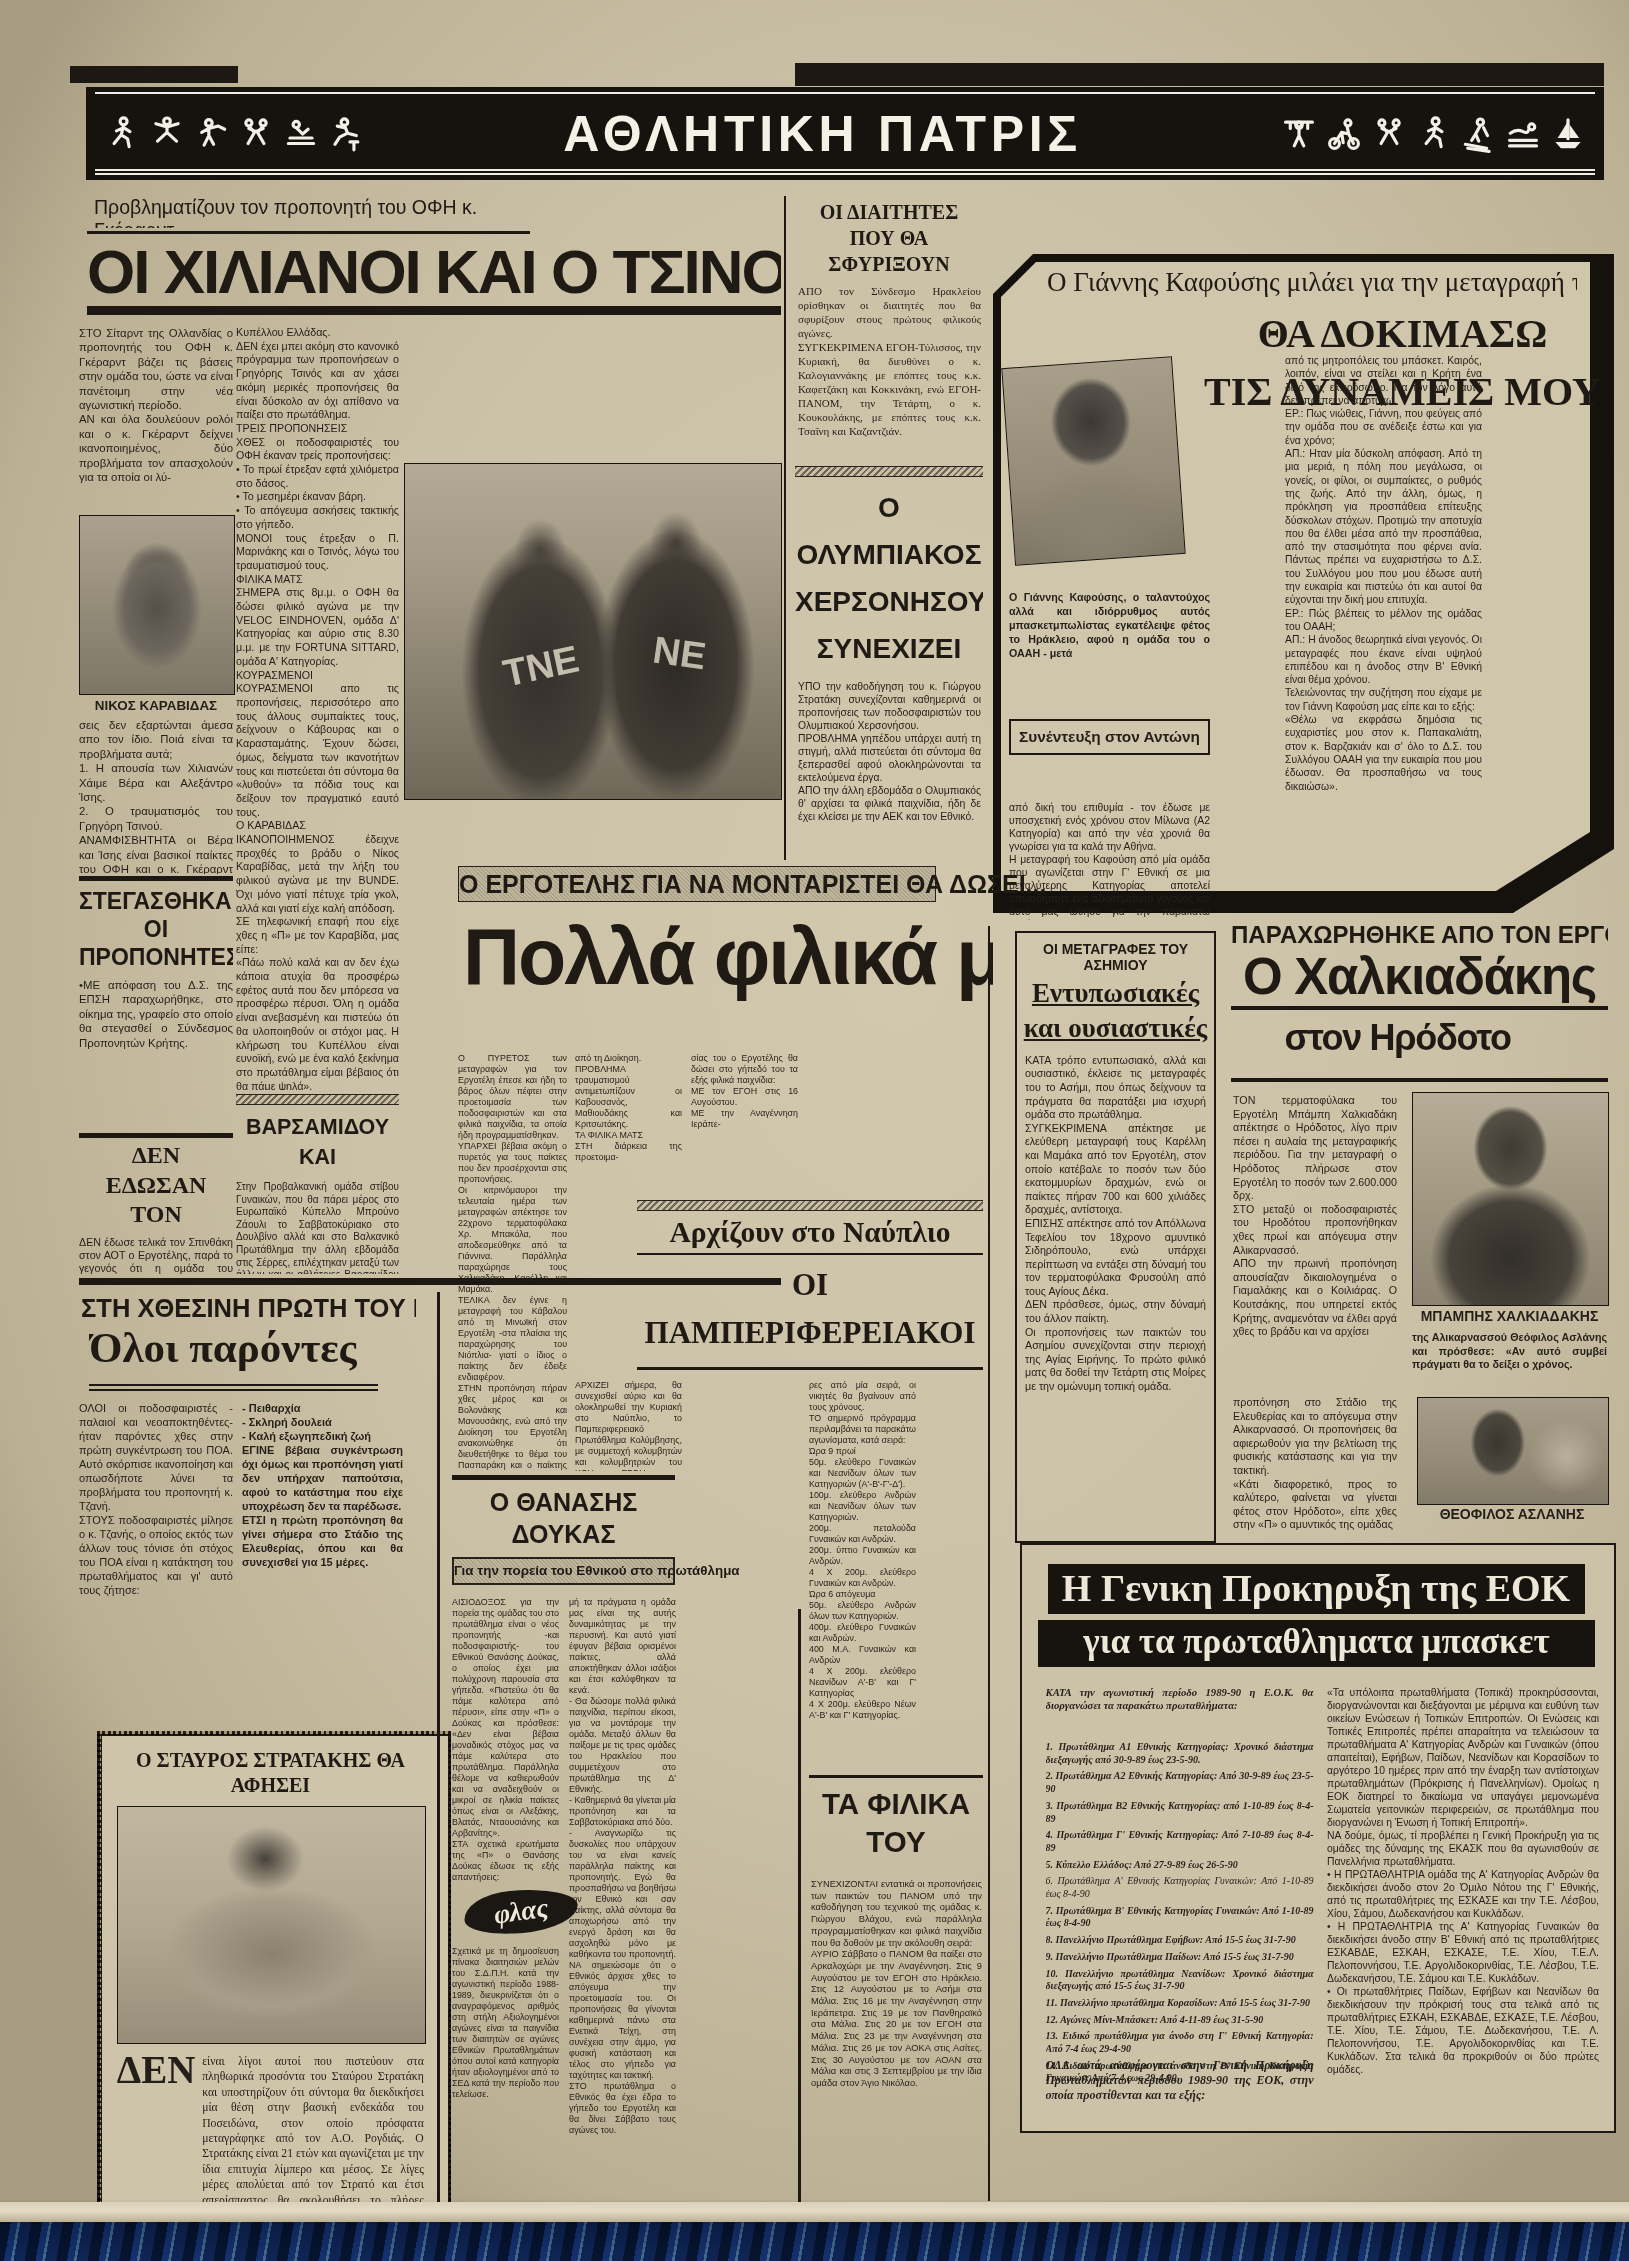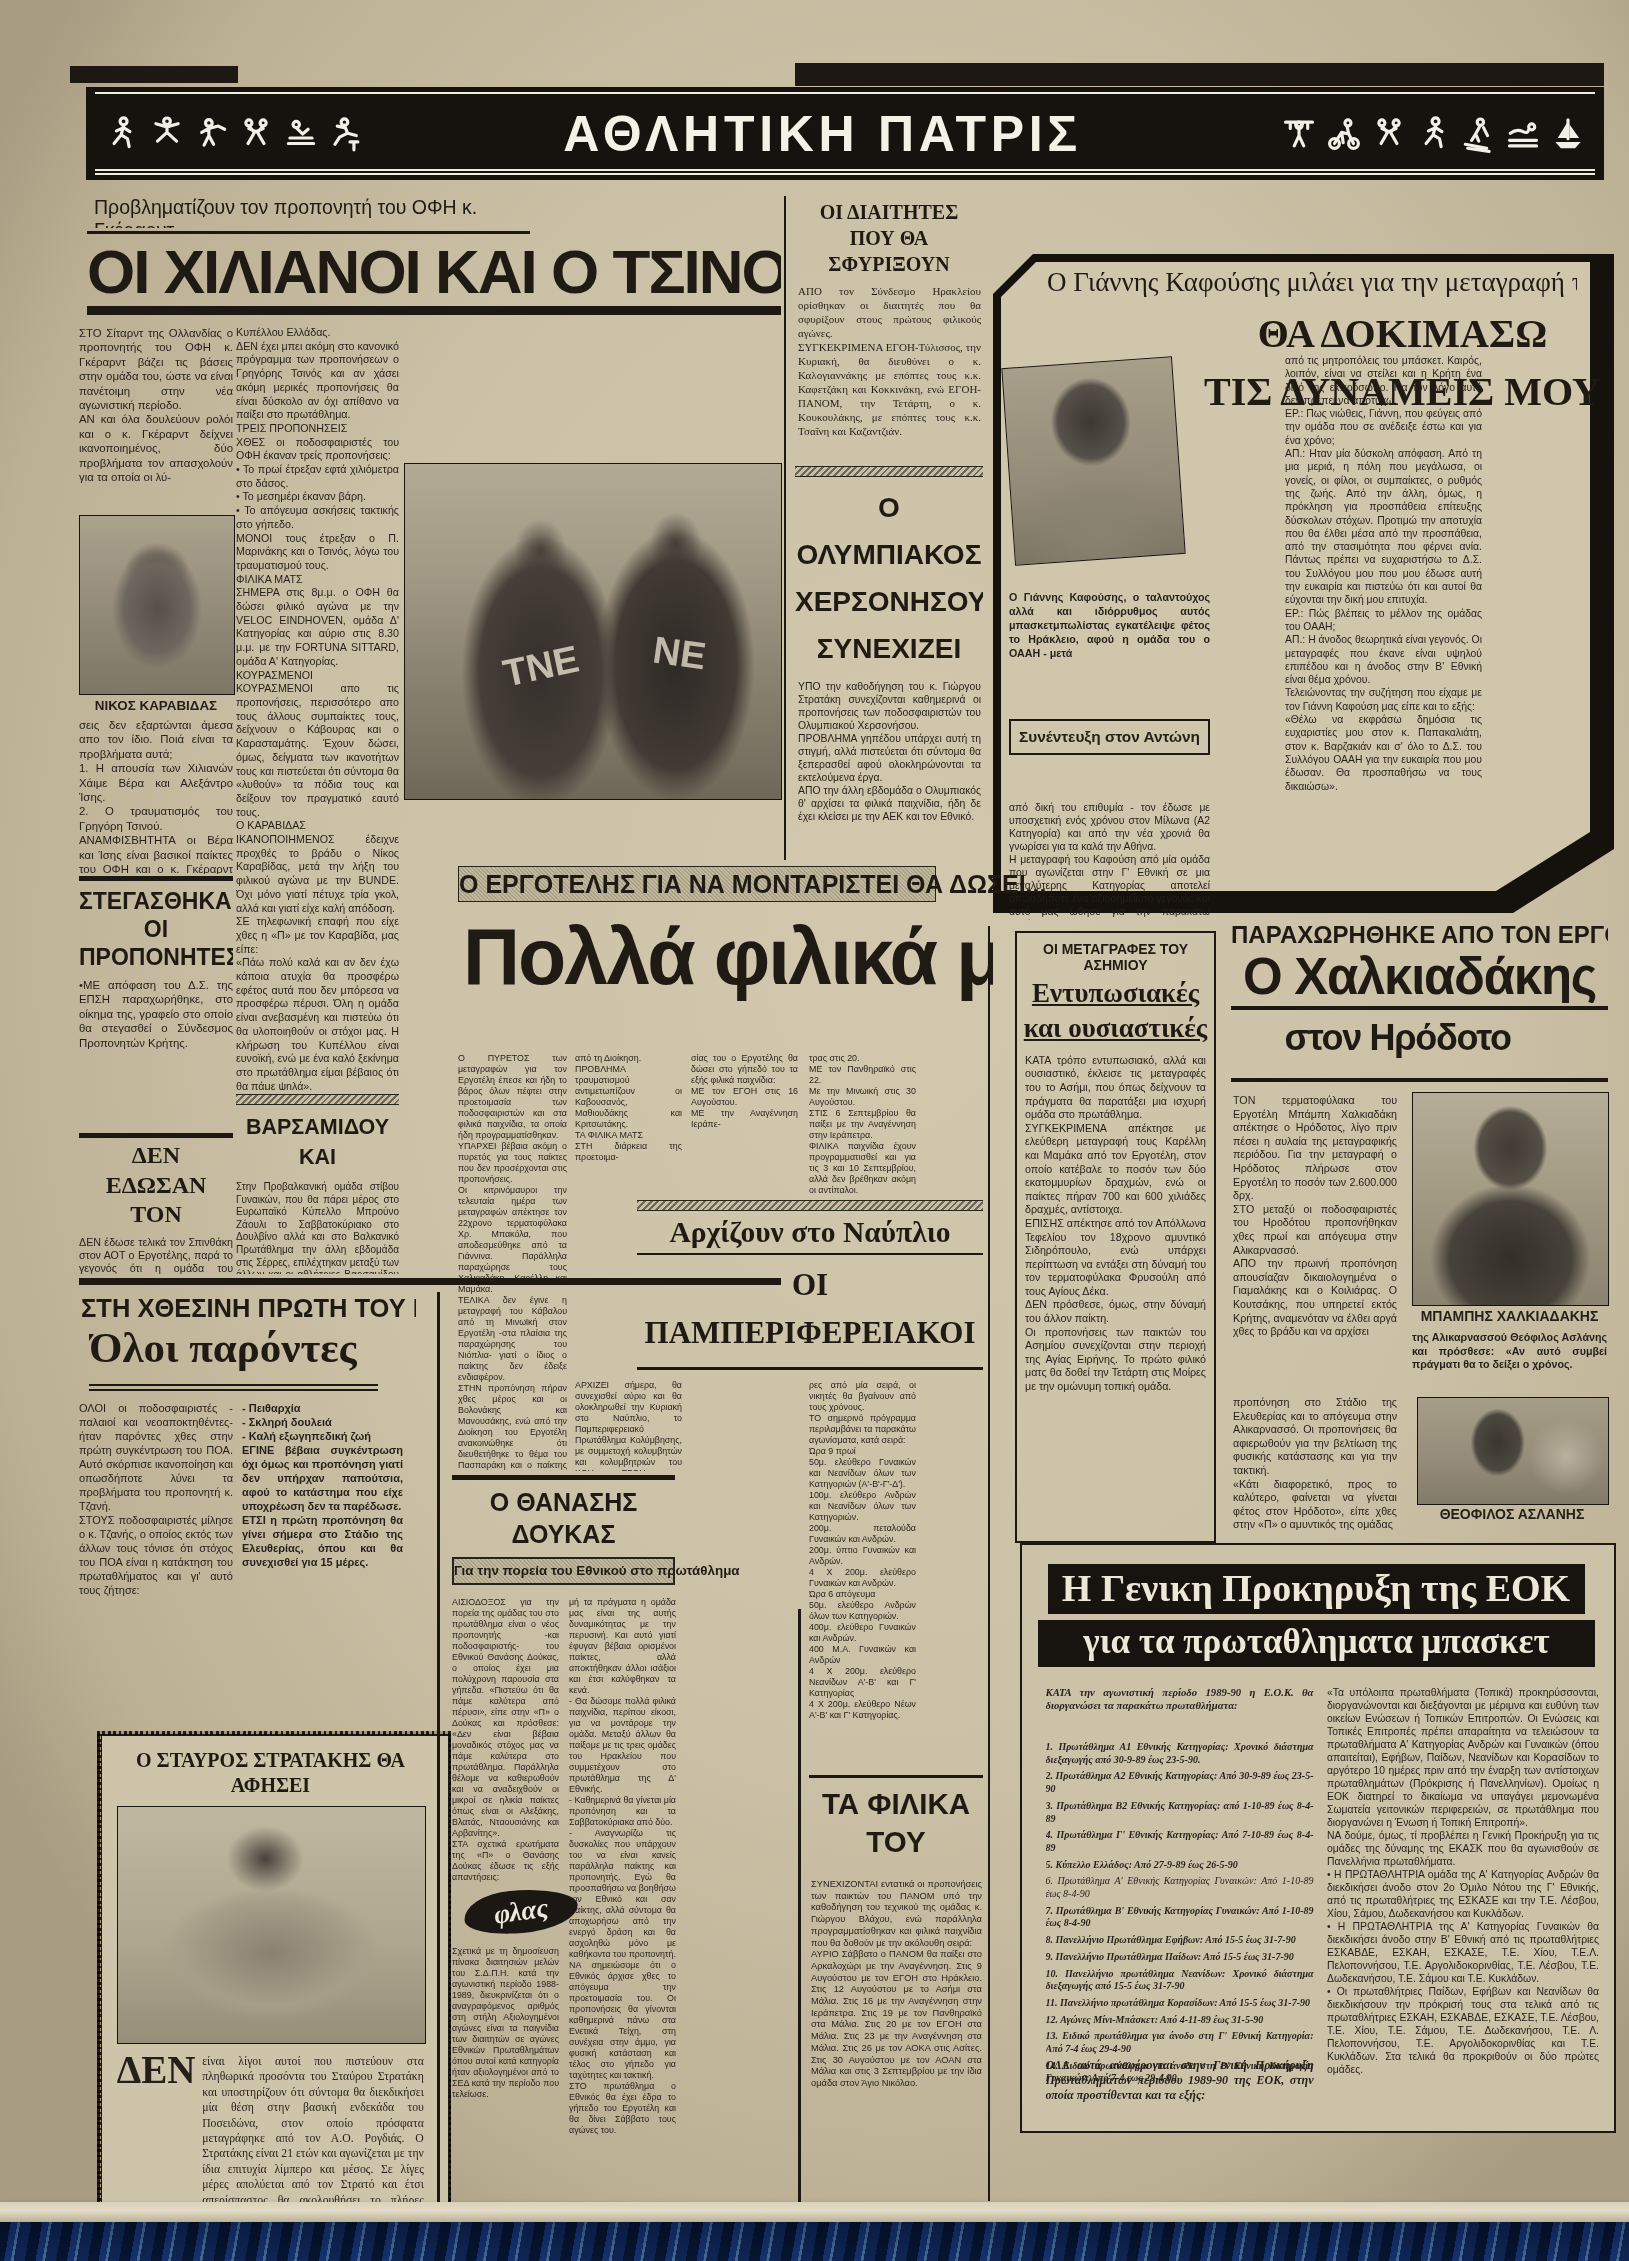--- a/index.html
+++ b/index.html
@@ -257,25 +257,20 @@
 ΣΤΗΝ προπόνηση πήραν χθες μέρος και οι Βολονάκης και Μανουσάκης, ενώ από την Διοίκηση του Εργοτέλη ανακοινώθηκε ότι διευθετήθηκε το θέμα του Πασπαράκη και ο παίκτης θ' αρχίσει προπονήσεις.
 ΠΑΡΑ την τηλεφωνική επικοινωνία που είχε με τον προπονητή του κ. Πιτυχούτη δεν έδωσε ακόμη το παρών ο Οικονόμου, που βρίσκεται στην Αθήνα.
 ΑΝ δεν προσέλθουν στις προπονήσεις οι απουσιάζοντες Πασσάς, Φραγκιαδάκης και Φρουδαράκης θα τιμωρηθούν</div>
   <div class="abs sans j" style="left:575px;top:1053px;width:107px;height:146px;font-size:8.9px;line-height:11px;">από τη Διοίκηση.
 ΠΡΟΒΛΗΜΑ τραυματισμού αντιμετωπίζουν οι Καβουσανός, Μαθιουδάκης και Κριτσωτάκης.
 ΤΑ ΦΙΛΙΚΑ ΜΑΤΣ
 ΣΤΗ διάρκεια της προετοιμα-</div>
   <div class="abs sans j" style="left:691px;top:1053px;width:107px;height:146px;font-size:8.9px;line-height:11px;">σίας του ο Εργοτέλης θα δώσει στο γήπεδό του τα εξής φιλικά παιχνίδια:
 ΜΕ τον ΕΓΟΗ στις 16 Αυγούστου.
 ΜΕ την Αναγέννηση Ιεράπε-</div>
-  <div class="abs sans j" style="left:809px;top:1053px;width:107px;height:141px;font-size:8.9px;line-height:11px;">τρας στις 20.
-ΜΕ τον Πανθηραϊκό στις 22.
-Με την Μινωική στις 30 Αυγούστου.
-ΣΤΙΣ 6 Σεπτεμβρίου θα παίξει με την Αναγέννηση στην Ιεράπετρα.
-ΦΙΛΙΚΑ παιχνίδια έχουν προγραμματισθεί και για τις 3 και 10 Σεπτεμβρίου, αλλά δεν βρέθηκαν ακόμη οι αντίπαλοι.</div>
 
   <div class="abs hatch" style="left:637px;top:1200px;width:346px;height:8.7px;"></div>
   <div class="abs serif b c hl" style="left:637px;top:1216px;width:346px;height:35px;font-size:29.5px;white-space:nowrap;">Αρχίζουν στο Ναύπλιο</div>
   <div class="abs rule" style="left:637px;top:1253px;width:346px;height:2px;"></div>
   <div class="abs serif b c hl pre" style="left:637px;top:1261px;width:346px;height:102px;font-size:31px;line-height:48px;">ΟΙ ΠΑΜΠΕΡΙΦΕΡΕΙΑΚΟΙ
 ΑΓΩΝΕΣ ΚΟΛΥΜΒΗΣΗΣ</div>
   <div class="abs rule" style="left:637px;top:1367px;width:346px;height:3.4px;"></div>
   <div class="abs sans j" style="left:575px;top:1380px;width:107px;height:91px;font-size:8.9px;line-height:11px;">ΑΡΧΙΖΕΙ σήμερα, θα συνεχισθεί αύριο και θα ολοκληρωθεί την Κυριακή στο Ναύπλιο, το Παμπεριφερειακό Πρωτάθλημα Κολύμβησης, με συμμετοχή κολυμβητών και κολυμβητριών του ΚΟΗ, του ΕΓΟΗ και του ΝΟΗ.
 ΣΤΟΥΣ αγώνες αυτούς δεν θα γίνονται προκριματικοί, αλλά όπου υπάρχουν περισσότε-</div>
   <div class="abs sans j" style="left:809px;top:1380px;width:107px;height:389px;font-size:8.9px;line-height:11px;">ρες από μία σειρά, οι νικητές θα βγαίνουν από τους χρόνους.

